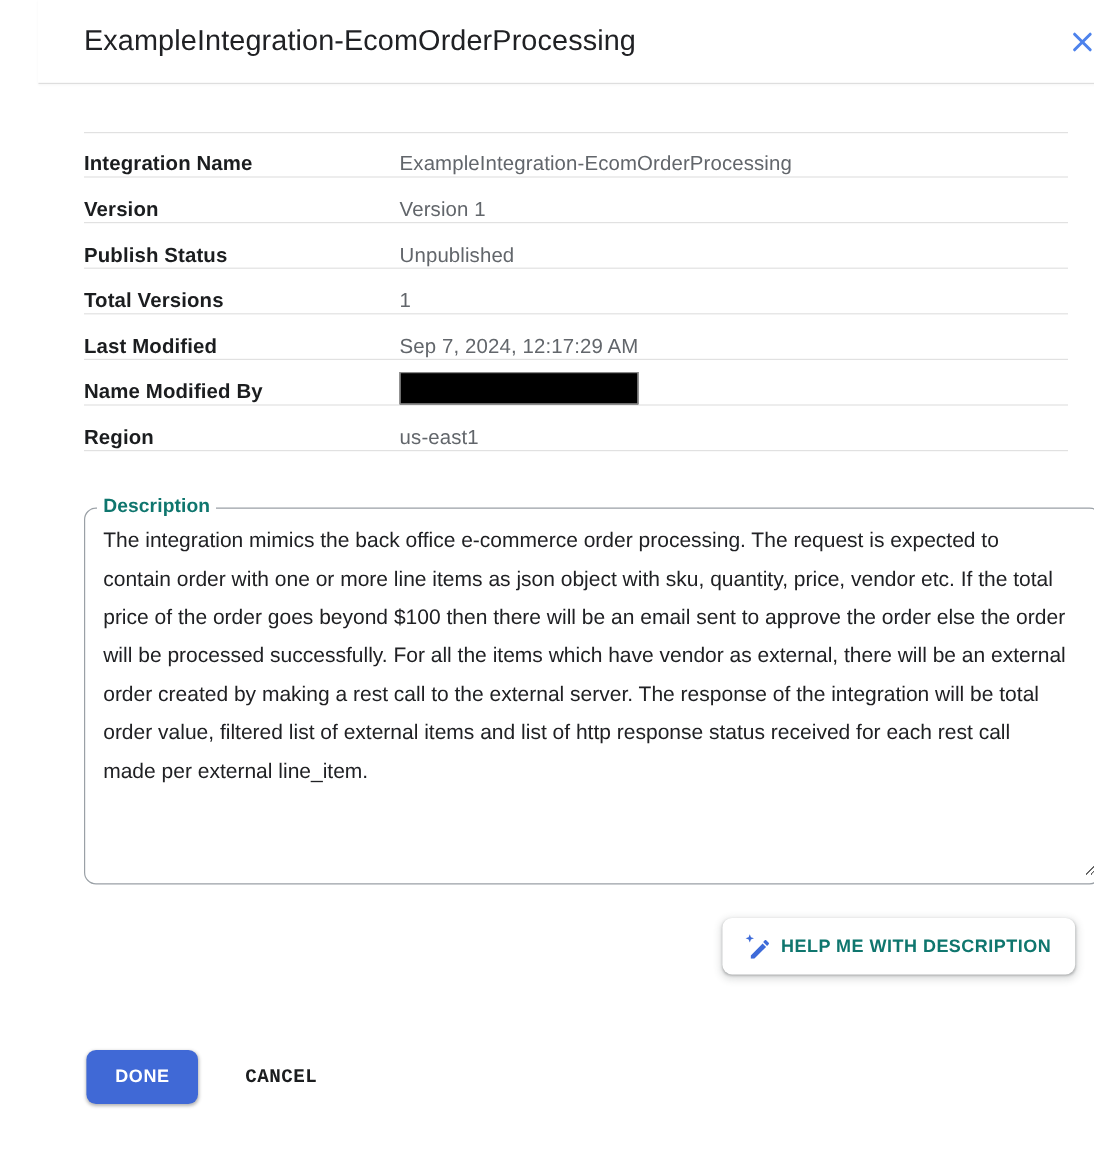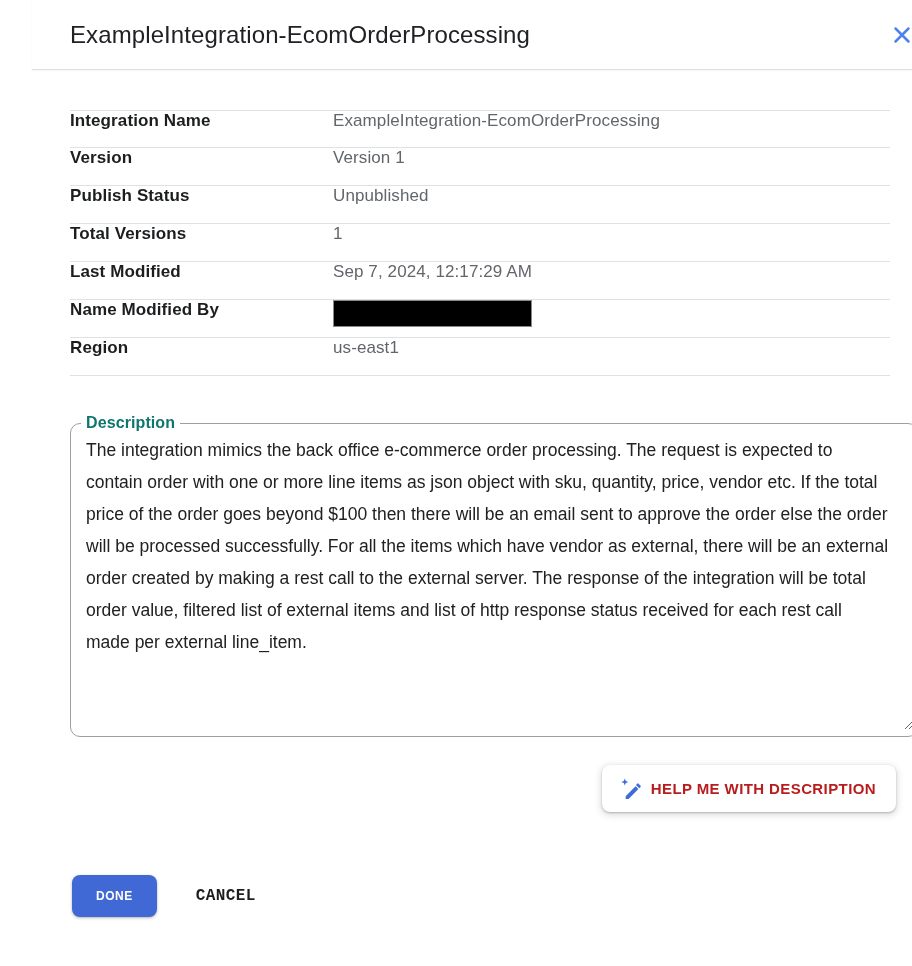--- a/index.html
+++ b/index.html
@@ -53,21 +53,21 @@
     padding: 0 26px 0 38px;
   }
 
   
   .details-table {
     margin-top: 40px;
     margin-right: 28px;
   }
   .details-row {
     display: flex;
-    align-items: flex-start;
+    align-items: flex-end;
     height: 38px;
     border-bottom: 1px solid #e1e1e1;
     box-sizing: border-box;
   }
   .details-row:first-child {
     border-top: 1px solid #e1e1e1;
   }
   .details-label {
     width: 263px;
     flex: 0 0 263px;
@@ -137,36 +137,36 @@
     background: #ffffff;
     border-radius: 8px;
     padding: 13px 20px 13px 18px;
     cursor: pointer;
     box-shadow: 0 1px 2px rgba(60,64,67,0.30), 0 2px 6px 2px rgba(60,64,67,0.15);
   }
   .help-btn-label {
     font-size: 15px;
     font-weight: 700;
     letter-spacing: 0.4px;
-    color: #b91c1c;
+    color: #0f766e;
     white-space: nowrap;
   }
 
   
   .footer-actions {
     display: flex;
     align-items: center;
     margin: 63px 0 0 2px;
   }
   .done-btn {
     border: none;
     background: #4069d6;
     color: #ffffff;
     font-family: "Liberation Sans", sans-serif;
-    font-size: 12px;
+    font-size: 15px;
     font-weight: 700;
     letter-spacing: 0.5px;
     padding: 14px 24px;
     border-radius: 8px;
     cursor: pointer;
     box-shadow: 0 1px 3px rgba(0,0,0,0.3);
   }
   .cancel-btn {
     border: none;
     background: transparent;

